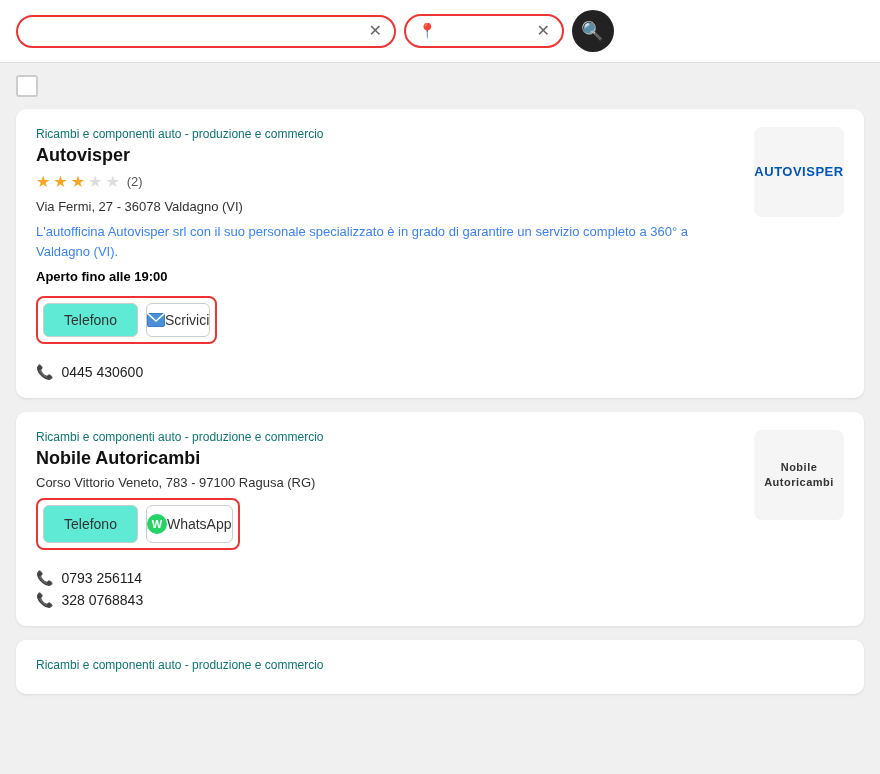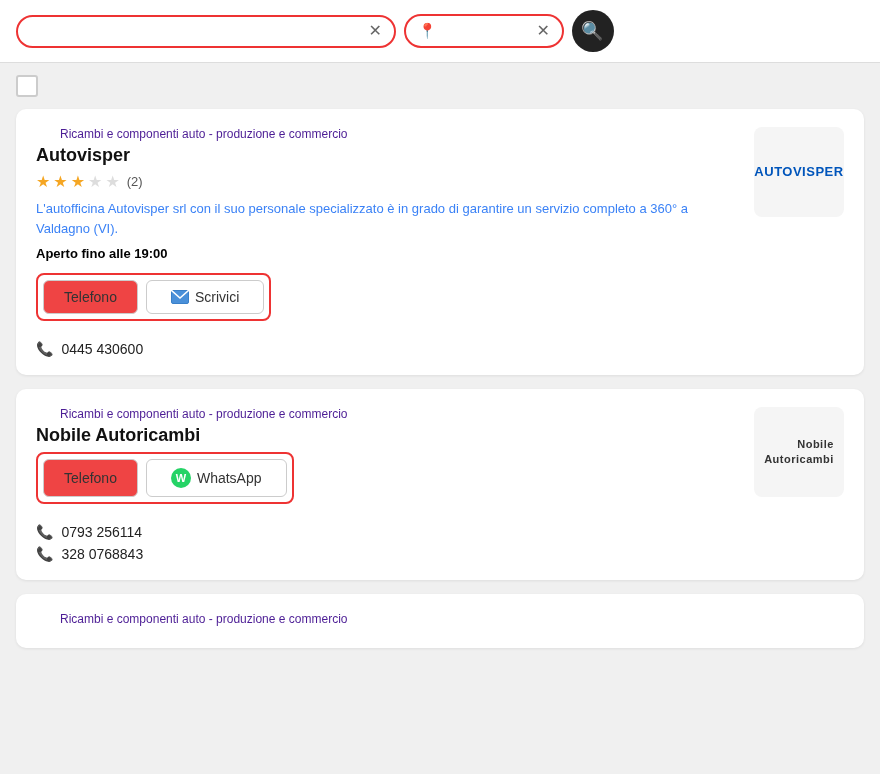--- a/index.html
+++ b/index.html
@@ -106,23 +106,22 @@
     .business-card {
       background: #fff;
       border-radius: 10px;
       padding: 18px 20px;
       margin-bottom: 14px;
       box-shadow: 0 1px 3px rgba(0,0,0,0.08);
       position: relative;
     }
     .business-category {
       font-size: 12px;
-      color: #4c1d95;
+      color: #0f766e;
       margin-bottom: 4px;
-      margin-left: 24px;
     }
     .business-name {
       font-size: 18px;
       font-weight: bold;
       color: #111;
       margin-bottom: 6px;
     }
     .stars-row {
       display: flex;
       align-items: center;
@@ -170,62 +169,62 @@
       align-items: center;
       justify-content: center;
       text-align: center;
       font-size: 11px;
       font-weight: bold;
       color: #0066cc;
       letter-spacing: 0.5px;
       line-height: 1.3;
     }
     .btn-telefono {
-      background: #ef4444;
+      background: #5eead4;
       border: 1px solid #ccc;
       border-radius: 6px;
       padding: 8px 20px;
       font-size: 14px;
       cursor: pointer;
       color: #333;
       font-weight: 500;
     }
     .btn-action {
       background: #fff;
       border: 1px solid #ccc;
       border-radius: 6px;
-      padding: 8px 24px;
+      padding: 8px 0;
       font-size: 14px;
       cursor: pointer;
       color: #333;
       font-weight: 500;
       display: flex;
       align-items: center;
-      gap: 6px;
+      gap: 0;
     }
 
     .phone-row {
       display: flex;
       align-items: center;
       gap: 8px;
       font-size: 14px;
       color: #222;
       margin-top: 6px;
     }
     .phone-icon {
       font-size: 14px;
       color: #333;
     }
 
     
     .logo-text {
       font-size: 11px;
       font-weight: bold;
       color: #333;
-      text-align: right;
+      text-align: center;
       line-height: 1.4;
     }
 
     
     .third-card {
       background: #fff;
       border-radius: 10px;
       padding: 18px 20px;
       margin-bottom: 14px;
       box-shadow: 0 1px 3px rgba(0,0,0,0.08);
@@ -263,20 +262,21 @@
       <div class="business-category">Ricambi e componenti auto - produzione e commercio</div>
       <div class="business-name">Autovisper</div>
       <div class="stars-row">
         <span class="star filled">★</span>
         <span class="star filled">★</span>
         <span class="star filled">★</span>
         <span class="star empty">★</span>
         <span class="star empty">★</span>
         <span class="review-count">(2)</span>
       </div>
+      <div class="business-address">Via Fermi, 27 - 36078 Valdagno (VI)</div>
       <div class="business-desc">L'autofficina Autovisper srl con il suo personale specializzato è in grado di garantire un servizio completo a 360° a Valdagno (VI).</div>
       <div class="business-status">Aperto fino alle 19:00</div>
     </div>
 
     
     <div class="business-logo">
       <span style="color:#0055bb; font-size:13px; font-weight:bold; letter-spacing:0.5px;">AUTOVISPER</span>
     </div>
 
     
@@ -296,20 +296,21 @@
     <div class="phone-row">
       <span class="phone-icon">📞</span>
       <span>0445 430600</span>
     </div>
   </div>
 
   <div class="business-card">
     <div style="margin-right: 110px;">
       <div class="business-category">Ricambi e componenti auto - produzione e commercio</div>
       <div class="business-name">Nobile Autoricambi</div>
+      <div class="business-address">Corso Vittorio Veneto, 783 - 97100 Ragusa (RG)</div>
     </div>
 
     
     <div class="business-logo" style="color:#333;">
       <span class="logo-text">Nobile<br>Autoricambi</span>
     </div>
 
     
     <div style="display:inline-flex; border: 2px solid #e33; border-radius: 8px; padding: 5px; gap: 8px; margin-bottom: 14px;">
       <button class="btn-telefono">Telefono</button>

